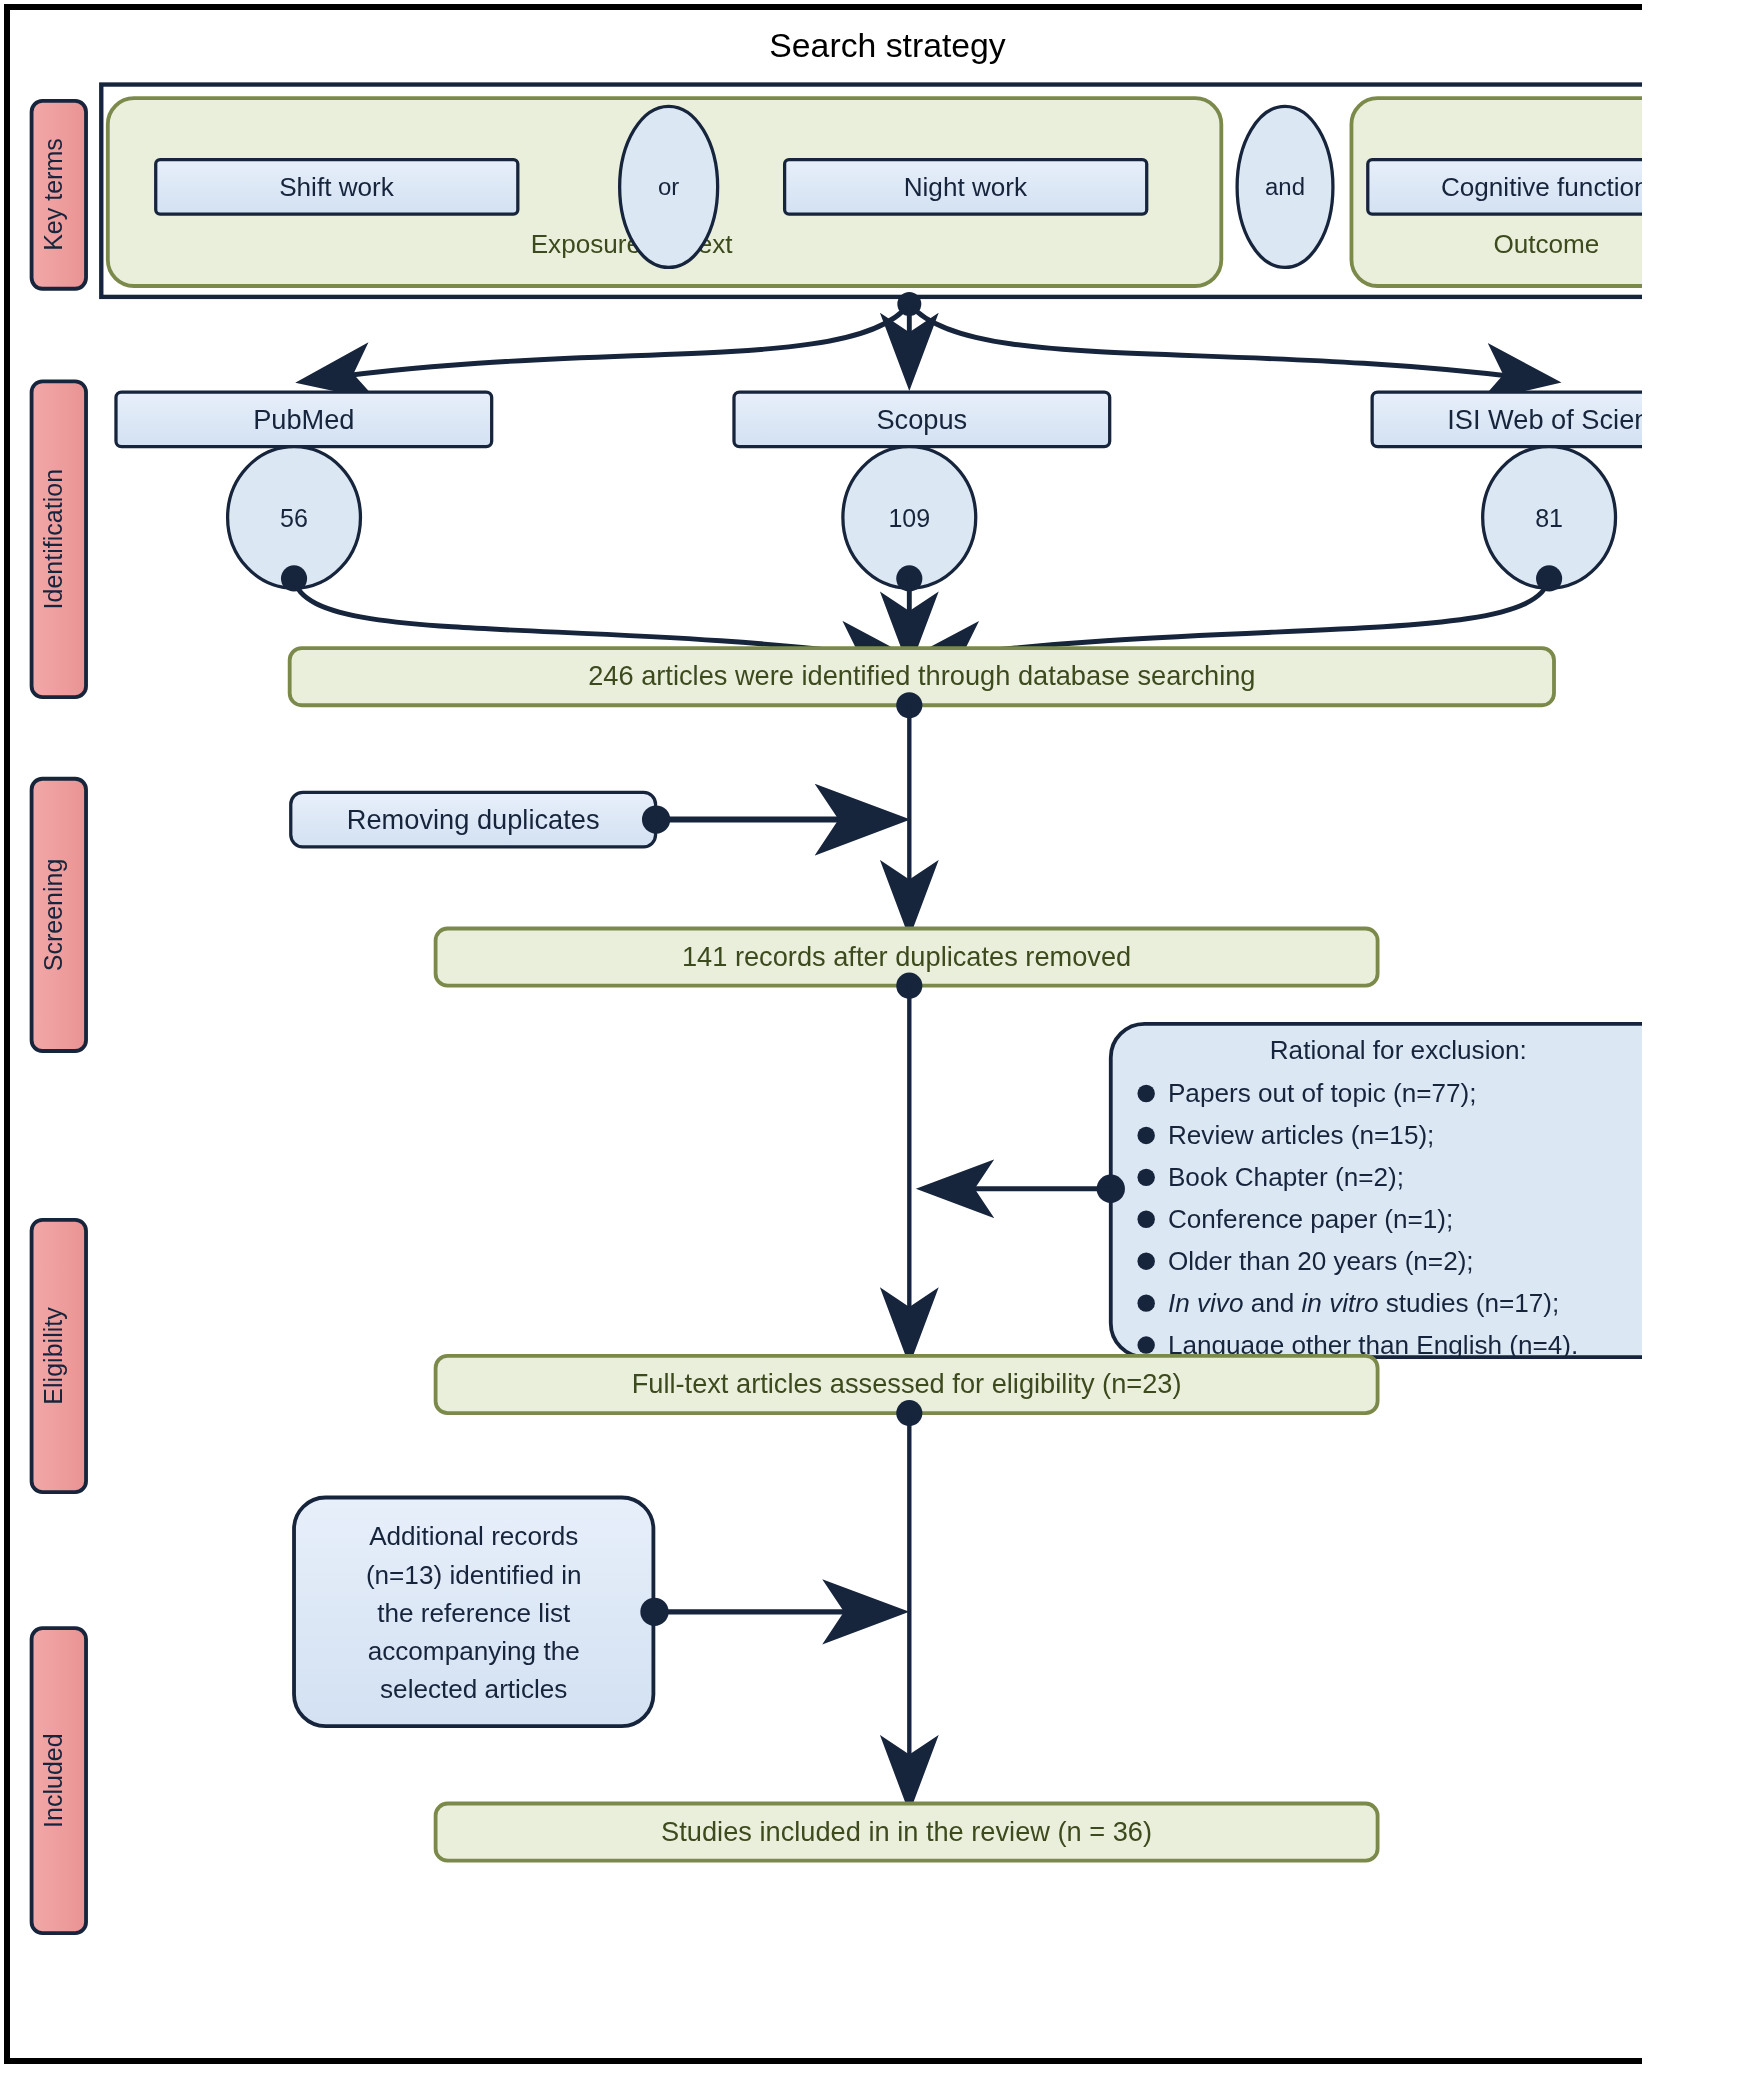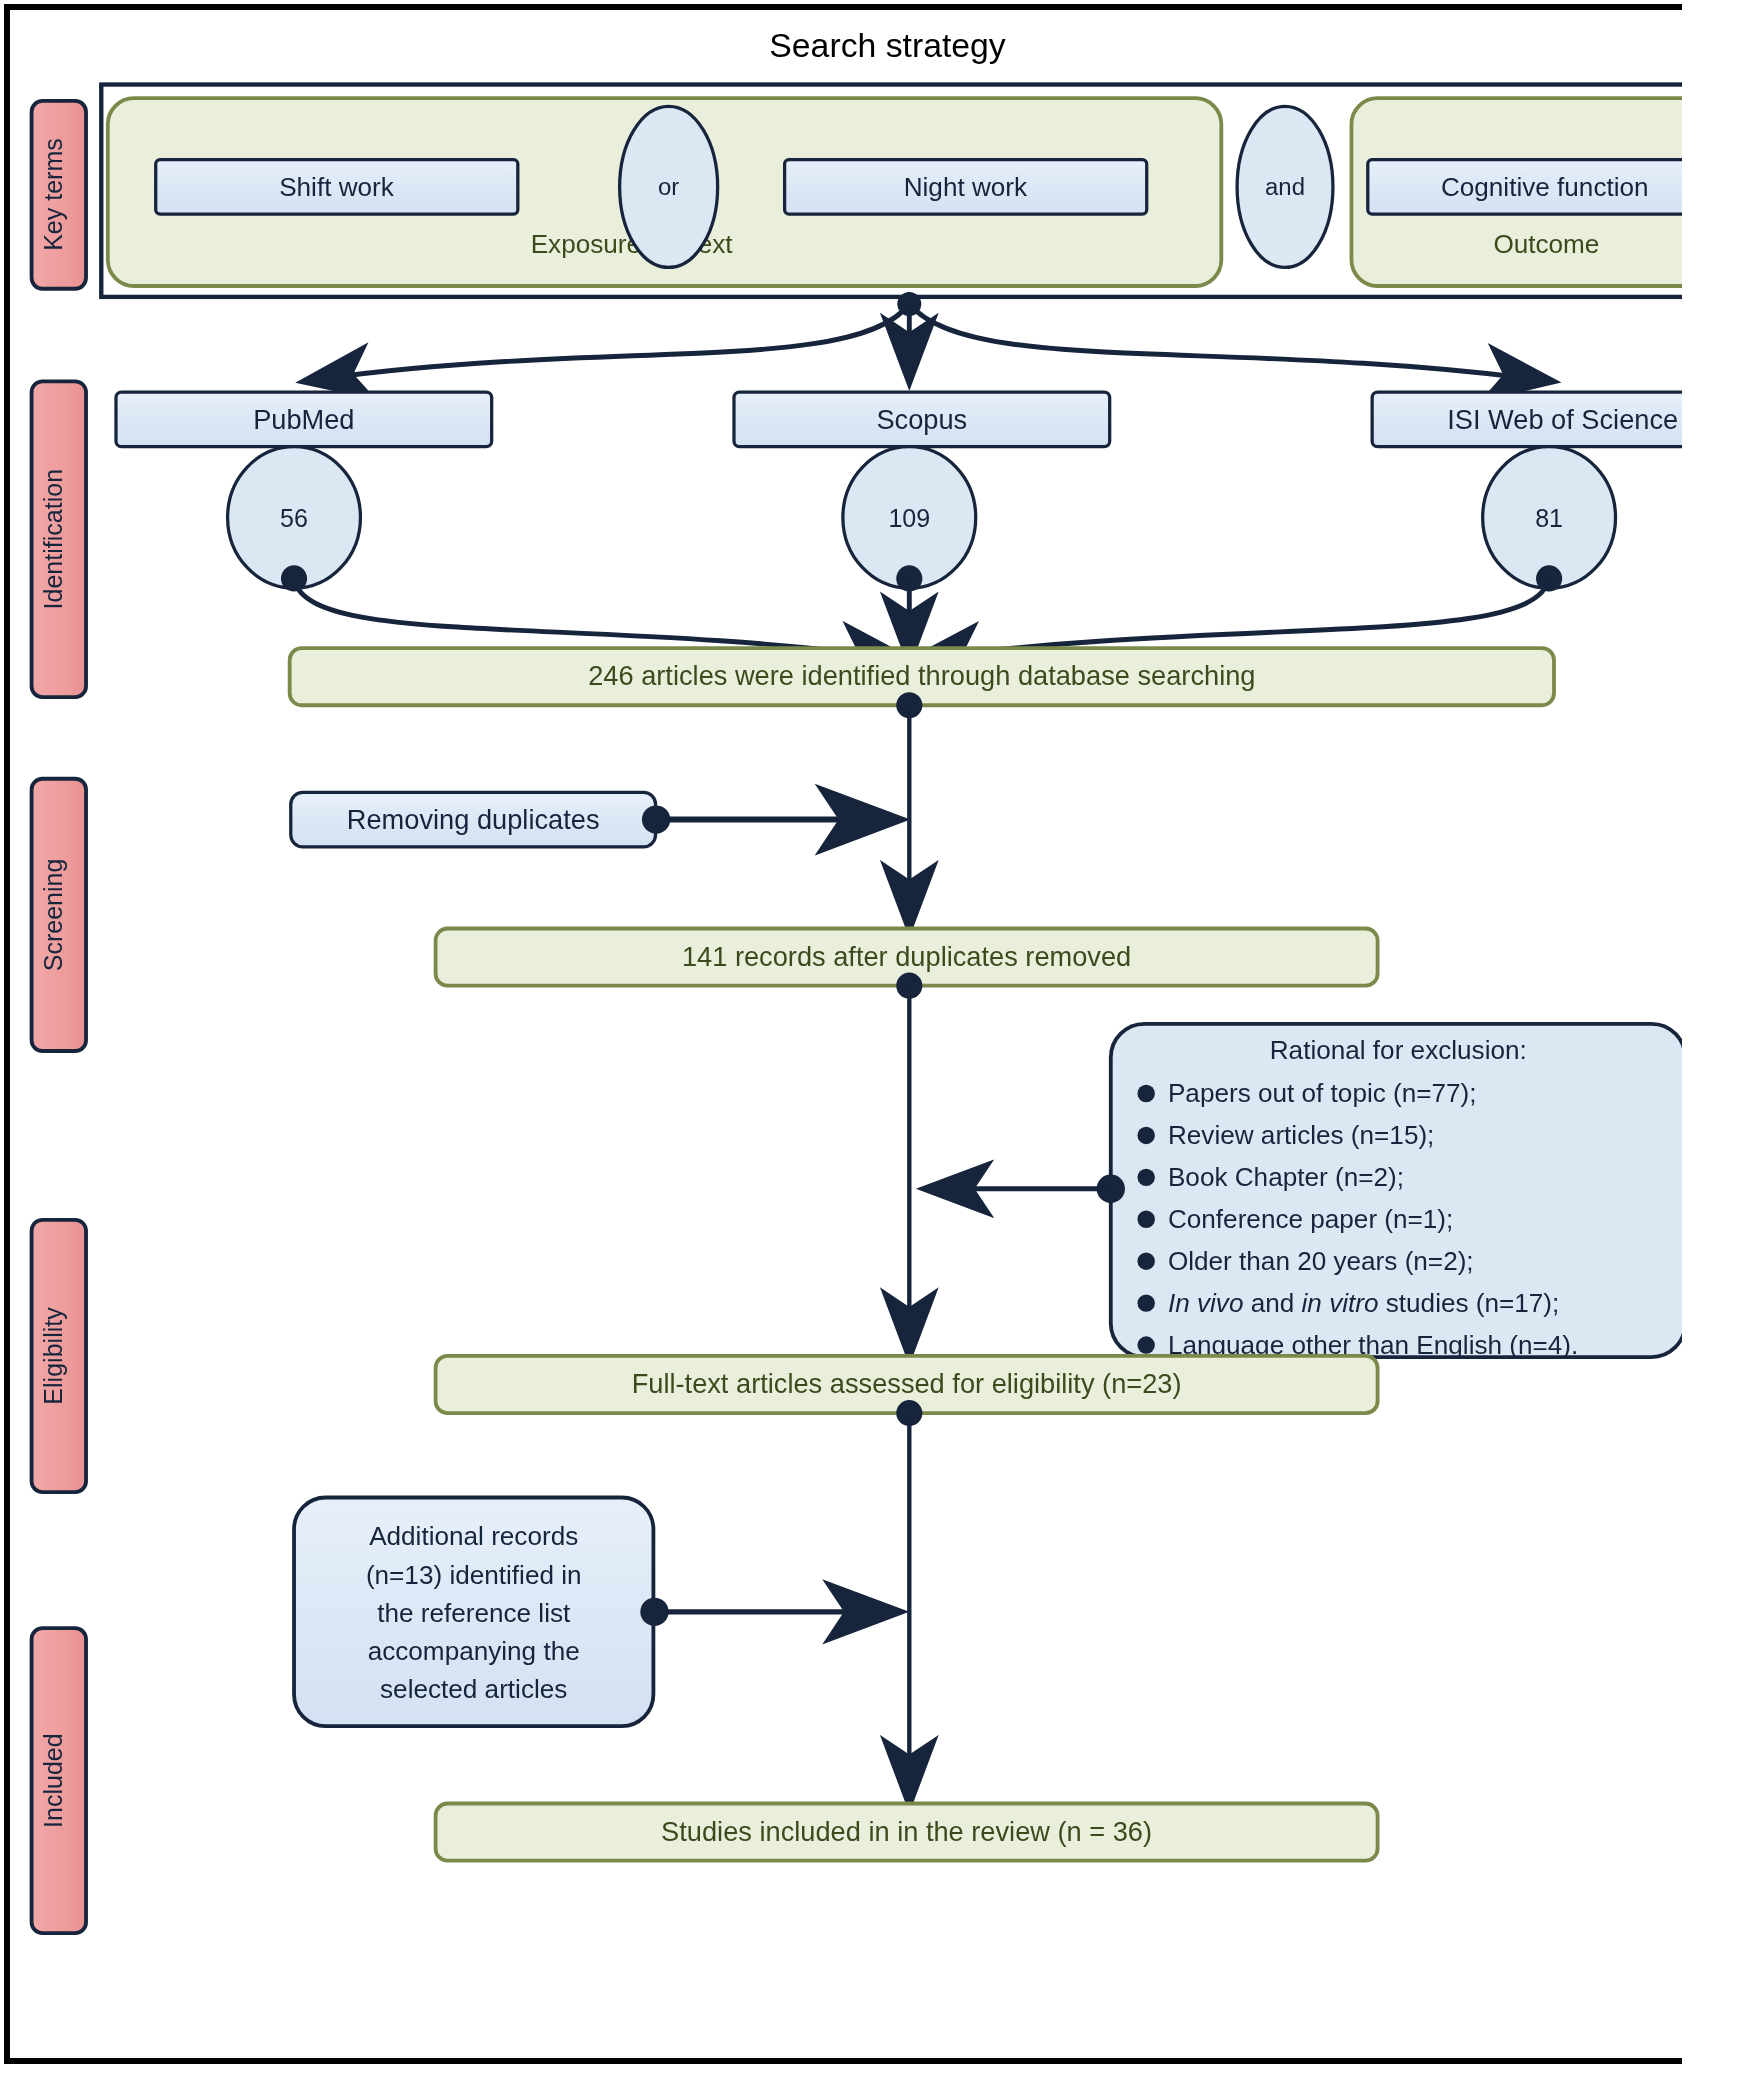--- a/index.html
+++ b/index.html
@@ -1,17 +1,17 @@
 <!DOCTYPE html>
 <html style="font-size:8.7px"><head>
 <meta charset="utf-8">
 <style>
   html,body{margin:0;padding:0;background:#ffffff;}
   body{font-family:"Liberation Sans",sans-serif;}
-  #stage{position:relative;width:1642px;height:2077px;background:#ffffff;overflow:hidden;padding-left:40px;}
+  #stage{position:relative;width:1642px;height:2077px;background:#ffffff;overflow:hidden;}
   #frame{position:absolute;left:4.4px;top:4.4px;width:1746px;height:2060px;border:6.5px solid #000000;box-sizing:border-box;background:#fff;}
   svg{position:absolute;left:0;top:0;width:1762px;height:2077px;}
   .tx{font-family:"Liberation Sans",sans-serif;}
   .navy{fill:#16243c;}
   .green{fill:#3d4a1d;}
   .blk{fill:#000000;}
 </style>
 </head>
 <body>
 

